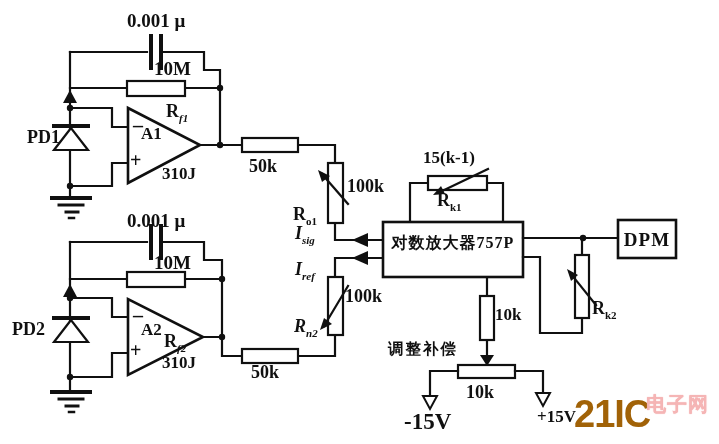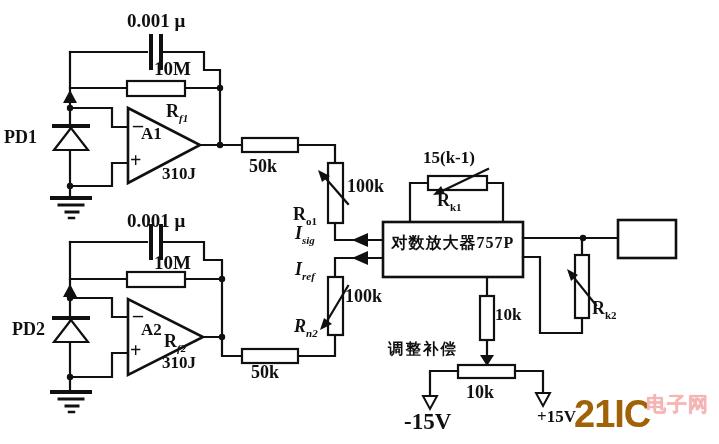--- a/index.html
+++ b/index.html
@@ -146,21 +146,21 @@
         <path d="M515,371 H543 V393"></path>
         <polygon points="536,393 550,393 543,406" fill="#ffffff" stroke-width="2"></polygon>
       </g>
 
       <rect x="618" y="220" width="58" height="38" stroke-width="2.6" fill="#ffffff"></rect>
     </g>
   </svg>
 
   <div class="lbl" style="left:127px;top:11px;font-size:19px;">0.001 μ</div>
   <div class="lbl" style="left:154px;top:59px;font-size:19px;">10M</div>
-  <div class="lbl" style="left:4px;top:128px;font-size:18px;">PD1</div>
+  <div class="lbl" style="left:27px;top:128px;font-size:18px;">PD1</div>
   <div class="lbl" style="left:166px;top:102px;font-size:18px;"><span>R</span><span class="sub it">f1</span></div>
   <div class="lbl" style="left:133px;top:115px;font-size:20px;">–</div>
   <div class="lbl" style="left:141px;top:125px;font-size:17px;">A1</div>
   <div class="lbl" style="left:130px;top:150px;font-size:20px;">+</div>
   <div class="lbl" style="left:162px;top:165px;font-size:17px;">310J</div>
   <div class="lbl" style="left:249px;top:157px;font-size:18px;">50k</div>
   <div class="lbl" style="left:347px;top:177px;font-size:18px;">100k</div>
   <div class="lbl" style="left:293px;top:205px;font-size:18px;"><span>R</span><span class="sub">o1</span></div>
   <div class="lbl it" style="left:295px;top:224px;font-size:18px;"><span>I</span><span class="sub">sig</span></div>
 
@@ -180,18 +180,19 @@
   <div class="lbl" style="left:423px;top:149px;font-size:17px;">15(k-1)</div>
   <div class="lbl" style="left:437px;top:191px;font-size:18px;"><span>R</span><span class="sub">k1</span></div>
   <div class="lbl blockTitle" style="left:383px;top:222px;width:140px;height:41px;font-size:16px;">对数放大器757P</div>
   <div class="lbl" style="left:592px;top:299px;font-size:18px;"><span>R</span><span class="sub">k2</span></div>
   <div class="lbl" style="left:495px;top:306px;font-size:17px;">10k</div>
   <div class="lbl" style="left:388px;top:341px;font-size:15.5px;letter-spacing:2px;">调整补偿</div>
   <div class="lbl" style="left:466px;top:383px;font-size:18px;">10k</div>
   <div class="lbl" style="left:404px;top:410px;font-size:23px;">-15V</div>
   <div class="lbl" style="left:537px;top:408px;font-size:17px;">+15V</div>
 
+  <div class="lbl blockTitle" style="left:618px;top:220px;width:58px;height:38px;font-size:19px;">DPM</div>
 
   <div class="wm-brand" style="left:574px;top:393px;font-size:38px;color:#a16207;">21IC</div>
   <div class="wm-site" style="left:646px;top:391px;font-size:20px;color:#f5b5b5;text-shadow:0 0 1px #ef9495;">电子网</div>
   <div class="wm-tld" style="left:653px;top:406px;font-size:27px;color:#ef9495;">.com</div>
 
 </div>
 
 </body></html>

